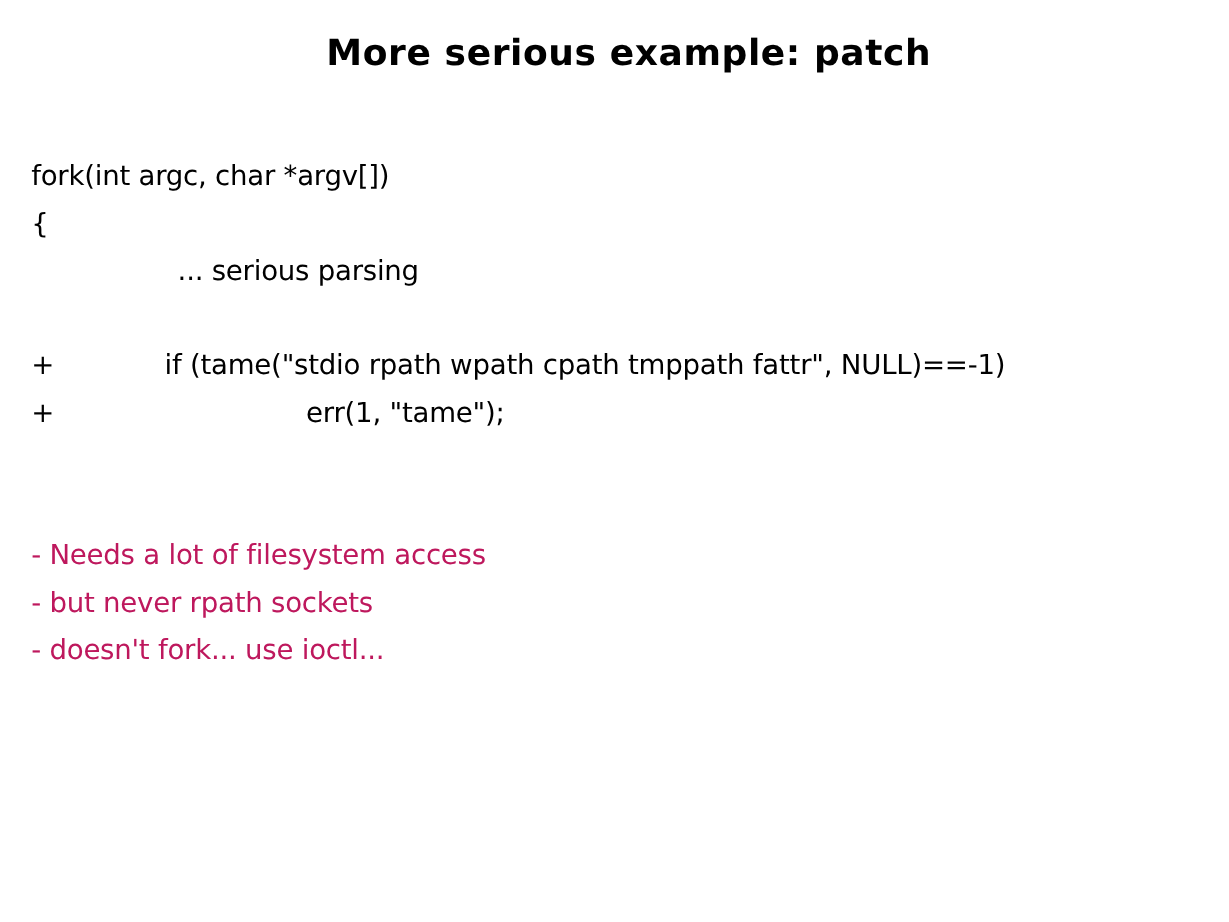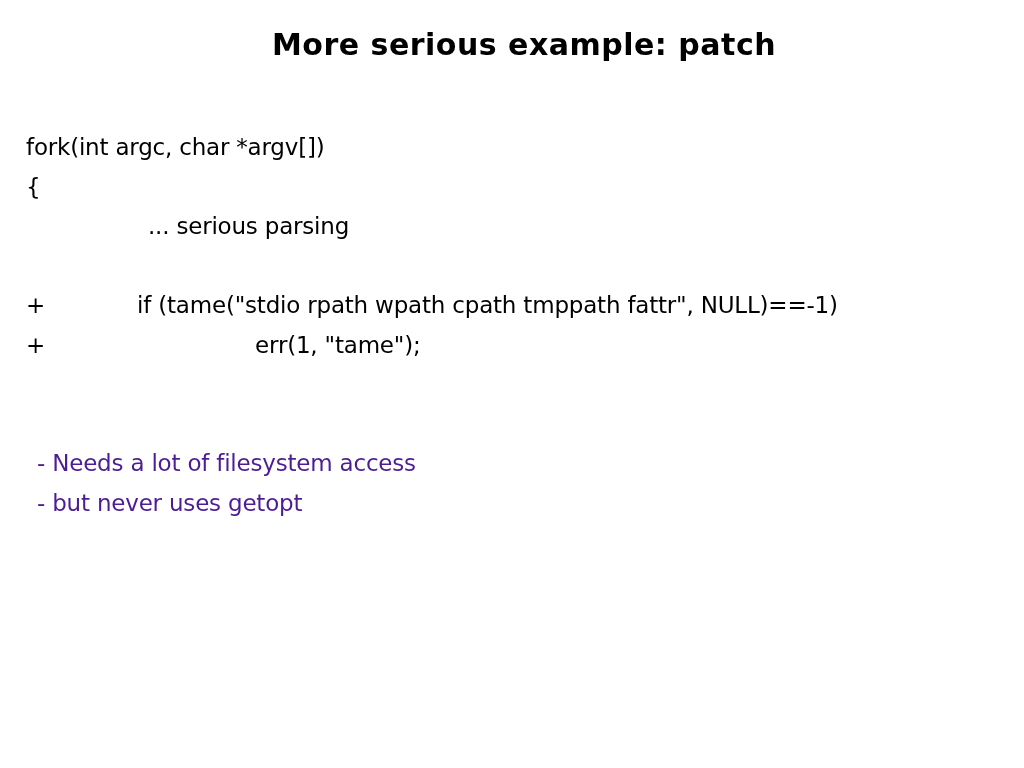--- a/index.html
+++ b/index.html
@@ -60,22 +60,21 @@
 
   .line.blank {
     color: transparent;
   }
 
   .line.code {
     color: #000000;
   }
 
   .line.note {
-    color: #4c1d95;
-    margin-left: 11px;
+    color: #be185d;
   }
 
   
   .ind {
     display: inline-block;
   }
   .ind-tab   { width: 122px; }
   .ind-plus  { width: 92px;  }
   .ind-plus2 { width: 210px; }
 </style>
@@ -99,18 +98,19 @@
     <div class="line code"><span>+</span><span class="ind ind-plus"></span><span>if (tame("stdio rpath wpath cpath tmppath fattr", NULL)==-1)</span></div>
 
     <div class="line code"><span>+</span><span class="ind ind-plus2"></span><span>err(1, "tame");</span></div>
 
     <div class="line blank"><span> </span></div>
 
     <div class="line blank"><span> </span></div>
 
     <div class="line note"><span>- Needs a lot of filesystem access</span></div>
 
-    <div class="line note"><span>- but never uses getopt</span></div>
+    <div class="line note"><span>- but never rpath sockets</span></div>
 
+    <div class="line note"><span>- doesn't fork... use ioctl...</span></div>
 
   </div>
 
 </div>
 
 </body></html>

